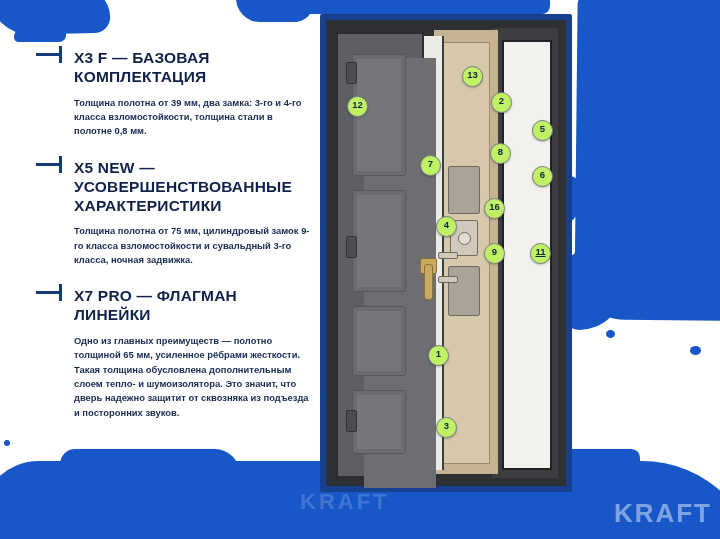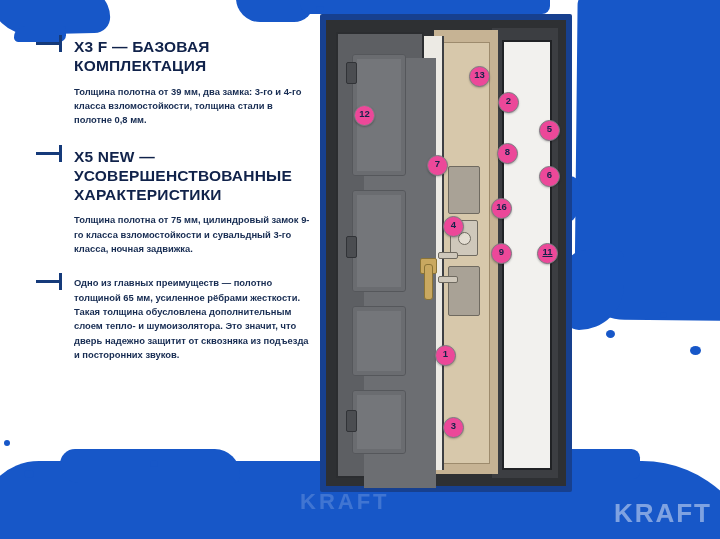--- a/index.html
+++ b/index.html
@@ -106,21 +106,21 @@
   .block .bar::before {
     content: "";
     position: absolute;
     left: 23px;
     top: -7px;
     width: 3px;
     height: 17px;
     background: #153a7a;
   }
   .block h2 {
-    margin: 0 0 9px 38px;
+    margin: 11px 0 9px 38px;
     font-size: 15.5px;
     line-height: 1.22;
     font-weight: 700;
     color: #10224a;
     letter-spacing: 0.2px;
     text-transform: uppercase;
   }
   .block p {
     margin: 0 0 0 38px;
     font-size: 9.4px;
@@ -258,29 +258,28 @@
     border: 1px solid #8a7336;
     border-radius: 2px;
   }
 
   
   .marker {
     position: absolute;
     width: 19px;
     height: 19px;
     border-radius: 50%;
-    background: #ec4899;
+    background: #bef264;
     border: 1.6px solid #7b7d82;
     color: #14234a;
     font-size: 9.5px;
     font-weight: 700;
     line-height: 16px;
     text-align: center;
     box-shadow: 0 1px 2px rgba(0,0,0,0.25);
-    margin-left: 7px;
   }
 
   
   .watermark {
     position: absolute;
     right: 8px;
     bottom: 10px;
     font-size: 26px;
     font-weight: 700;
     letter-spacing: 2px;
@@ -329,20 +328,21 @@
     </div>
 
     <div class="block">
       <span class="bar"></span>
       <h2>X5 NEW — УСОВЕРШЕНСТВОВАННЫЕ ХАРАКТЕРИСТИКИ</h2>
       <p>Толщина полотна от 75 мм, цилиндровый замок 9-го класса взломостойкости и сувальдный 3-го класса, ночная задвижка.</p>
     </div>
 
     <div class="block">
       <span class="bar"></span>
+      <h2>X7 PRO — ФЛАГМАН ЛИНЕЙКИ</h2>
       <p>Одно из главных преимуществ — полотно толщиной 65 мм, усиленное рёбрами жесткости. Такая толщина обусловлена дополнительным слоем тепло- и шумоизолятора. Это значит, что дверь надежно защитит от сквозняка из подъезда и посторонних звуков.</p>
     </div>
 
   </div>
 
   <div class="door-scene">
     <div class="frame-blue"></div>
     <div class="frame-dark"></div>
     <div class="wall-inner"></div>
     <div class="door-opening"></div>
@@ -365,21 +365,21 @@
 
     <div class="hw hw-box1"></div>
     <div class="hw hw-box2"></div>
     <div class="hw hw-cyl"></div>
     <div class="hw hw-box3"></div>
     <div class="hw hw-rod"></div>
     <div class="hw hw-rod2"></div>
     <div class="handle-base"></div>
     <div class="handle"></div>
 
-    <div class="marker" style="left:31px;top:91px;">12</div>
+    <div class="marker" style="left:31px;top:82px;">12</div>
     <div class="marker" style="left:146px;top:52px;">13</div>
     <div class="marker" style="left:175px;top:78px;">2</div>
     <div class="marker" style="left:216px;top:106px;">5</div>
     <div class="marker" style="left:104px;top:141px;">7</div>
     <div class="marker" style="left:174px;top:129px;">8</div>
     <div class="marker" style="left:216px;top:152px;">6</div>
     <div class="marker" style="left:168px;top:184px;">16</div>
     <div class="marker" style="left:120px;top:202px;">4</div>
     <div class="marker" style="left:168px;top:229px;">9</div>
     <div class="marker" style="left:214px;top:229px;text-decoration:underline;">11</div>

